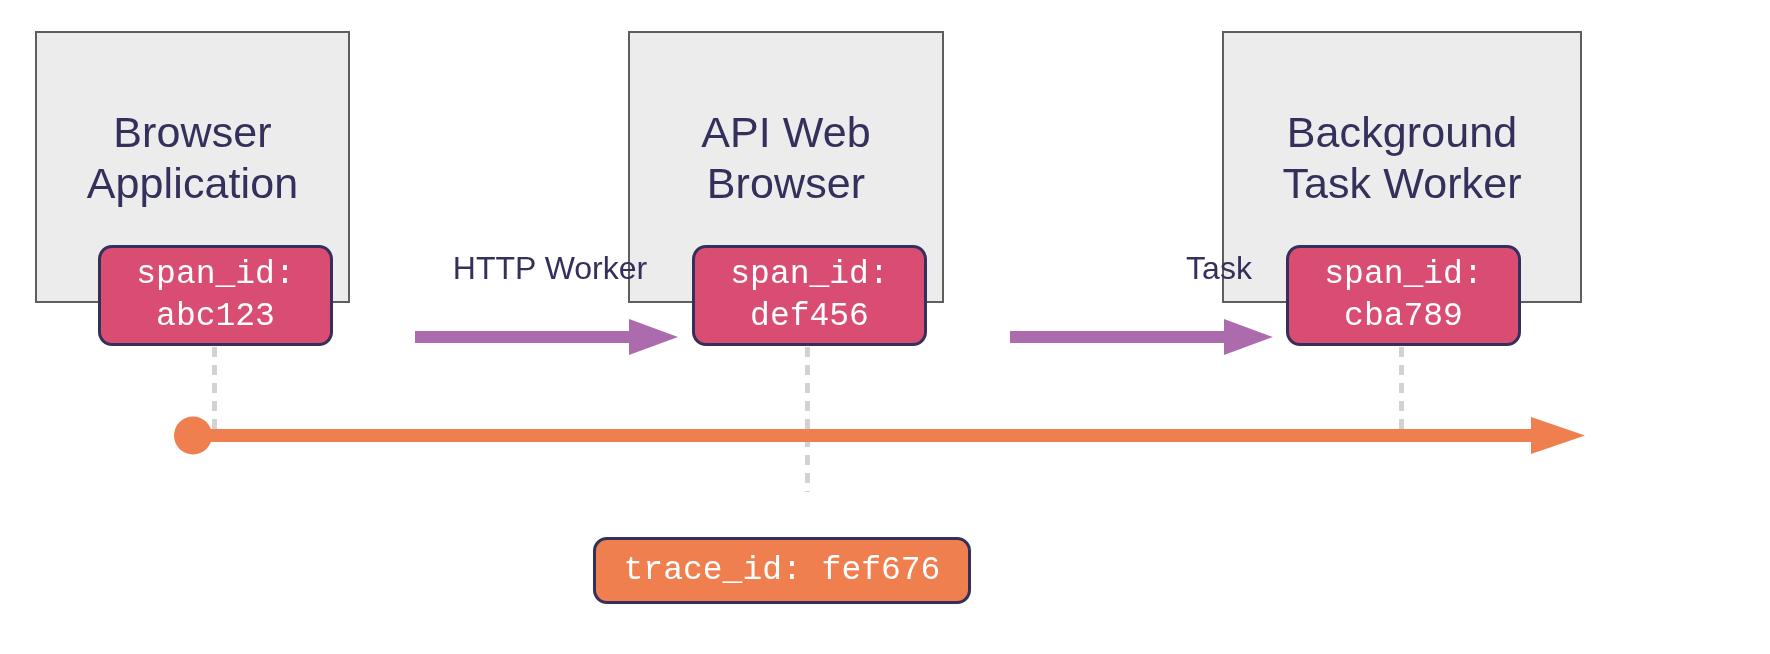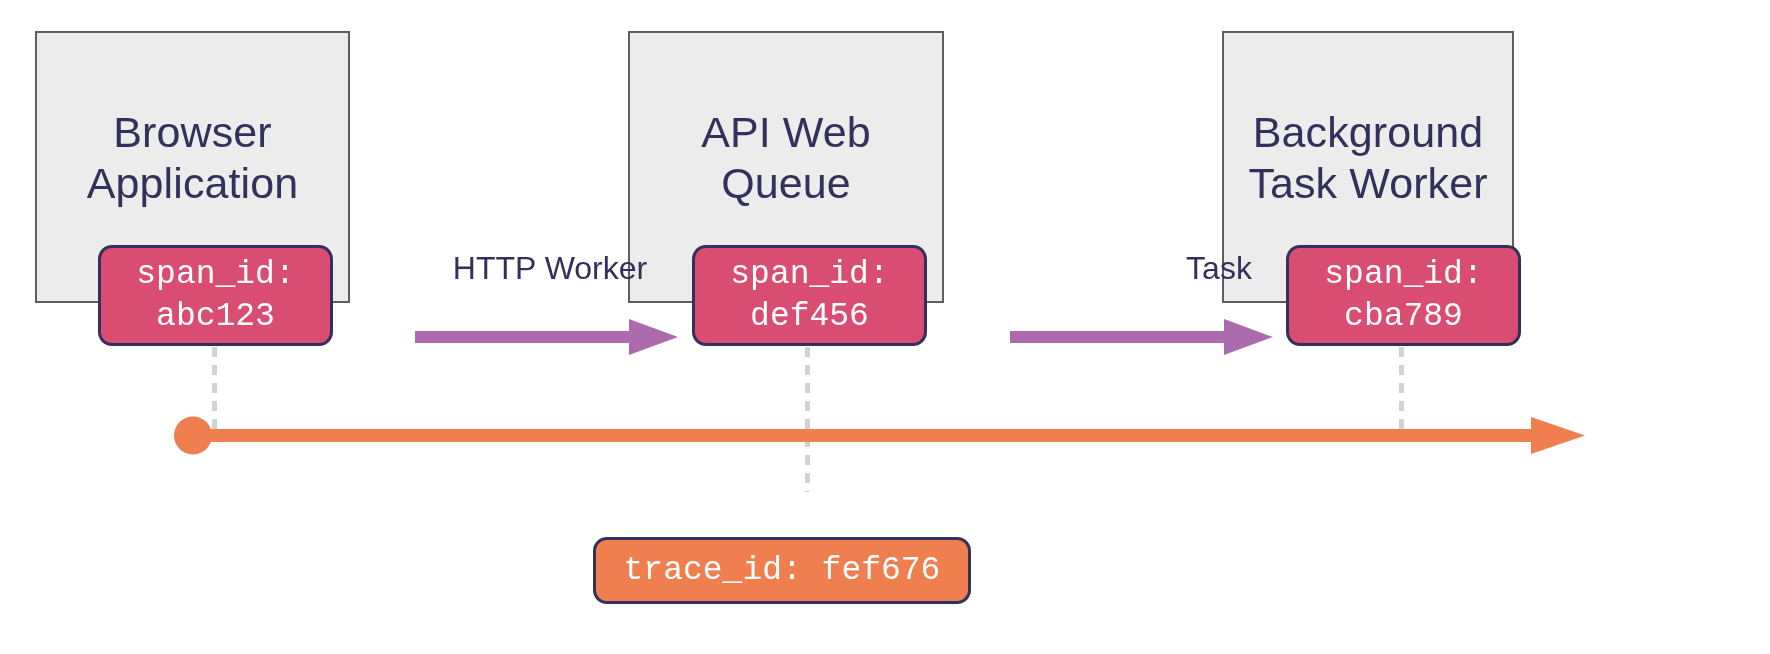--- a/index.html
+++ b/index.html
@@ -117,24 +117,24 @@
 
 <div id="stage">
 
   <div class="service-box" style="left:35px; top:31px; width:315px; height:272px;">
     <div class="service-title">Browser
 Application</div>
   </div>
 
   <div class="service-box" style="left:628px; top:31px; width:316px; height:272px;">
     <div class="service-title">API Web
-Queue</div>
+Browser</div>
   </div>
 
-  <div class="service-box" style="left:1222px; top:31px; width:292px; height:272px;">
+  <div class="service-box" style="left:1222px; top:31px; width:360px; height:272px;">
     <div class="service-title">Background
 Task Worker</div>
   </div>
 
   <div class="dash-connector" style="left:212px; top:347px; height:88px;"></div>
   <div class="dash-connector" style="left:805px; top:347px; height:145px;"></div>
   <div class="dash-connector" style="left:1399px; top:347px; height:88px;"></div>
 
   <div class="span-badge" style="left:98px; top:245px; width:235px; height:101px;">
     <div class="span-badge-text">span_id:

